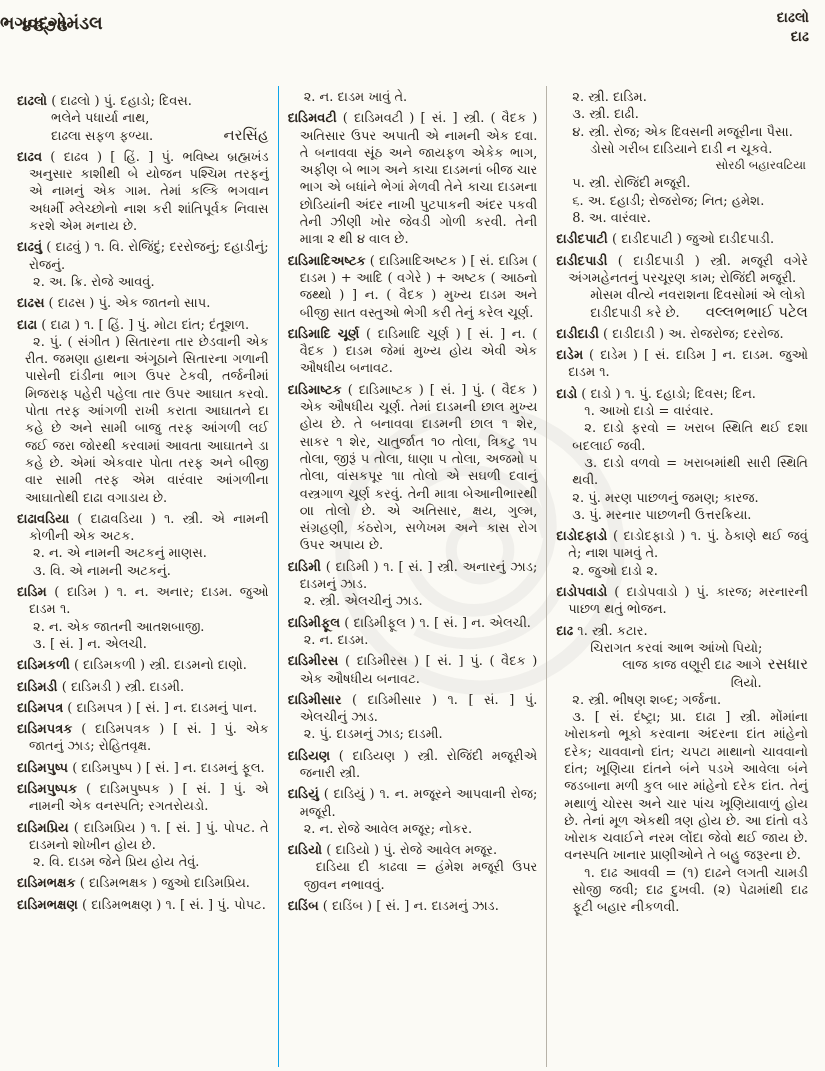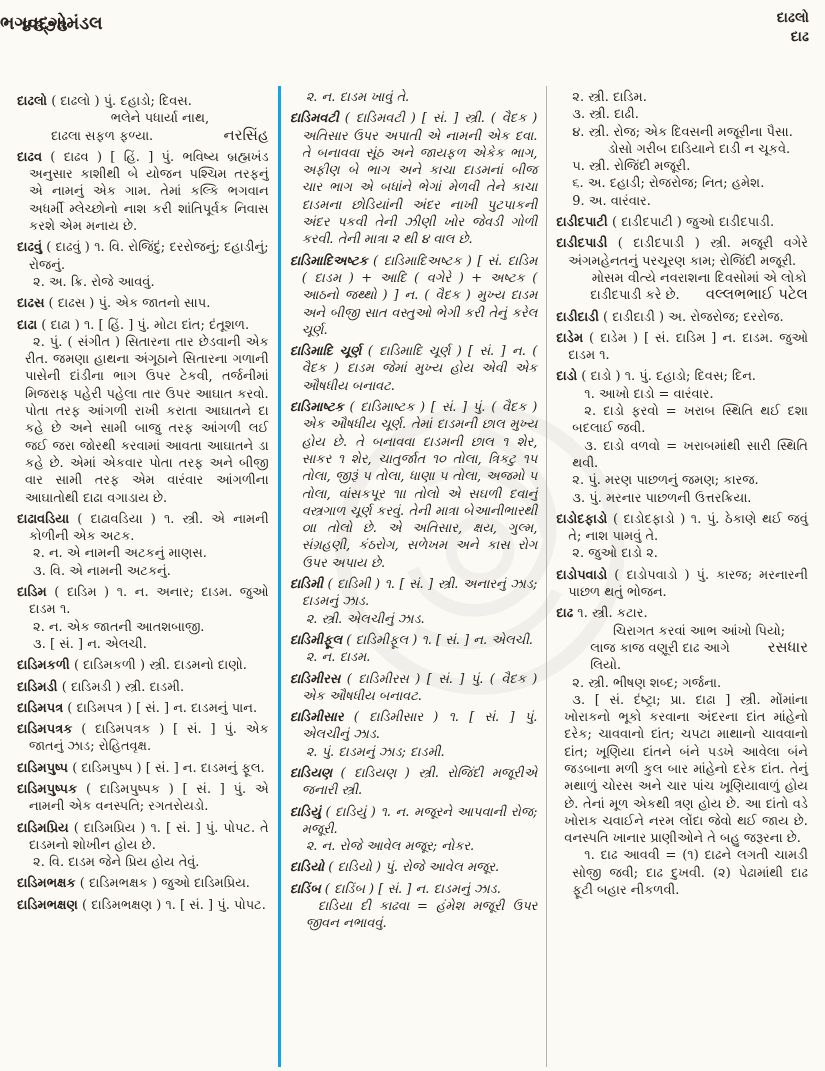--- a/index.html
+++ b/index.html
@@ -6,28 +6,28 @@
   .page{position:relative;width:825px;height:1071px;background:#fbfaf5;color:#2a241d;
         font-family:"DejaVu Serif","DejaVu Sans",serif;overflow:hidden;}
   .header{position:absolute;top:8px;left:0;right:0;height:44px;}
   .pageno{position:absolute;left:22px;top:8px;font-weight:bold;font-size:16px;letter-spacing:1px;}
   .title{position:absolute;left:0;right:0;top:4px;text-align:left;font-weight:bold;font-size:18px;}
   .guides{position:absolute;right:16px;top:0;text-align:right;font-weight:bold;font-size:14px;line-height:19px;}
   .watermark{position:absolute;left:320px;top:390px;width:320px;height:320px;opacity:0.07;pointer-events:none;}
   .cols{position:absolute;top:54px;left:8px;right:8px;bottom:4px;display:flex;margin-top:32px;}
   .col{width:33.333%;box-sizing:border-box;padding:2px 9px 0 9px;overflow:hidden;
        font-size:13px;line-height:17.3px;text-align:justify;}
-  .col.mid{border-left:3px solid #0ea5e9;border-right:1px solid #b7b2a8;font-style:italic;}
+  .col.mid{border-left:1px solid #0ea5e9;border-right:1px solid #b7b2a8;}
   .blk{margin:0;}
   .entry{margin-top:4px;padding-left:12px;text-indent:-12px;}
   .hw{font-weight:bold;}
   .sense{padding-left:8px;text-indent:8px;}
   .idiom{padding-left:16px;text-indent:12px;}
-  .quote{padding-left:34px;text-align:center;}
-  .qline{display:flex;justify-content:space-between;padding-left:34px;text-align:left;}
+  .quote{padding-left:34px;text-align:left;}
+  .qline{display:flex;justify-content:space-between;padding-left:34px;text-align:right;}
   .qline .attr{font-size:15px;padding-left:6px;white-space:nowrap;}
   .attrib{text-align:right;font-size:12px;padding-right:2px;}
 </style>
 </head>
 <body>
 
 <div class="page">
   <div class="header">
     <div class="pageno">૪૩૭૩</div>
     <div class="title">ભગવદ્ગોમંડલ</div>
@@ -86,31 +86,32 @@
         <div class="blk sense">૨. સ્ત્રી. એલચીનું ઝાડ.</div>
         <div class="blk entry"><span class="hw">દાડિમીફૂલ</span> ( દાડિમીફૂલ ) ૧. [ સં. ] ન. એલચી.</div>
         <div class="blk sense">૨. ન. દાડમ.</div>
         <div class="blk entry"><span class="hw">દાડિમીરસ</span> ( દાડિમીરસ ) [ સં. ] પું. ( વૈદક ) એક ઔષધીય બનાવટ.</div>
         <div class="blk entry"><span class="hw">દાડિમીસાર</span> ( દાડિમીસાર ) ૧. [ સં. ] પું. એલચીનું ઝાડ.</div>
         <div class="blk sense">૨. પું. દાડમનું ઝાડ; દાડમી.</div>
         <div class="blk entry"><span class="hw">દાડિયણ</span> ( દાડિયણ ) સ્ત્રી. રોજિંદી મજૂરીએ જનારી સ્ત્રી.</div>
         <div class="blk entry"><span class="hw">દાડિયું</span> ( દાડિયું ) ૧. ન. મજૂરને આપવાની રોજ; મજૂરી.</div>
         <div class="blk sense">૨. ન. રોજે આવેલ મજૂર; નોકર.</div>
         <div class="blk entry"><span class="hw">દાડિયો</span> ( દાડિયો ) પું. રોજે આવેલ મજૂર.</div>
+        <div class="blk idiom">દાડિયા દી કાઢવા = હંમેશ મજૂરી ઉપર જીવન નભાવવું.</div>
         <div class="blk entry"><span class="hw">દાડિંબ</span> ( દાડિંબ ) [ સં. ] ન. દાડમનું ઝાડ.</div>
-        <div class="blk idiom">દાડિયા દી કાઢવા = હંમેશ મજૂરી ઉપર જીવન નભાવવું.</div>
       </div>
     <div class="col">
         <div class="blk sense">૨. સ્ત્રી. દાડિમ.</div>
         <div class="blk sense">૩. સ્ત્રી. દાઢી.</div>
         <div class="blk sense">૪. સ્ત્રી. રોજ; એક દિવસની મજૂરીના પૈસા.</div>
         <div class="blk quote">ડોસો ગરીબ દાડિયાને દાડી ન ચૂકવે.</div>
+        <div class="blk attrib">સોરઠી બહારવટિયા</div>
         <div class="blk sense">૫. સ્ત્રી. રોજિંદી મજૂરી.</div>
         <div class="blk sense">૬. અ. દહાડી; રોજરોજ; નિત; હમેશ.</div>
-        <div class="blk sense">9. અ. વારંવાર.</div>
+        <div class="blk sense">8. અ. વારંવાર.</div>
         <div class="blk entry"><span class="hw">દાડીદપાટી</span> ( દાડીદપાટી ) જુઓ દાડીદપાડી.</div>
         <div class="blk entry"><span class="hw">દાડીદપાડી</span> ( દાડીદપાડી ) સ્ત્રી. મજૂરી વગેરે અંગમહેનતનું પરચૂરણ કામ; રોજિંદી મજૂરી.</div>
         <div class="blk quote">મોસમ વીત્યે નવરાશના દિવસોમાં એ લોકો</div>
         <div class="blk qline">
           <span>દાડીદપાડી કરે છે.</span>
           <span class="attr">વલ્લભભાઈ પટેલ</span>
         </div>
         <div class="blk entry"><span class="hw">દાડીદાડી</span> ( દાડીદાડી ) અ. રોજરોજ; દરરોજ.</div>
         <div class="blk entry"><span class="hw">દાડેમ</span> ( દાડેમ ) [ સં. દાડિમ ] ન. દાડમ. જુઓ દાડમ ૧.</div>
         <div class="blk entry"><span class="hw">દાડો</span> ( દાડો ) ૧. પું. દહાડો; દિવસ; દિન.</div>

